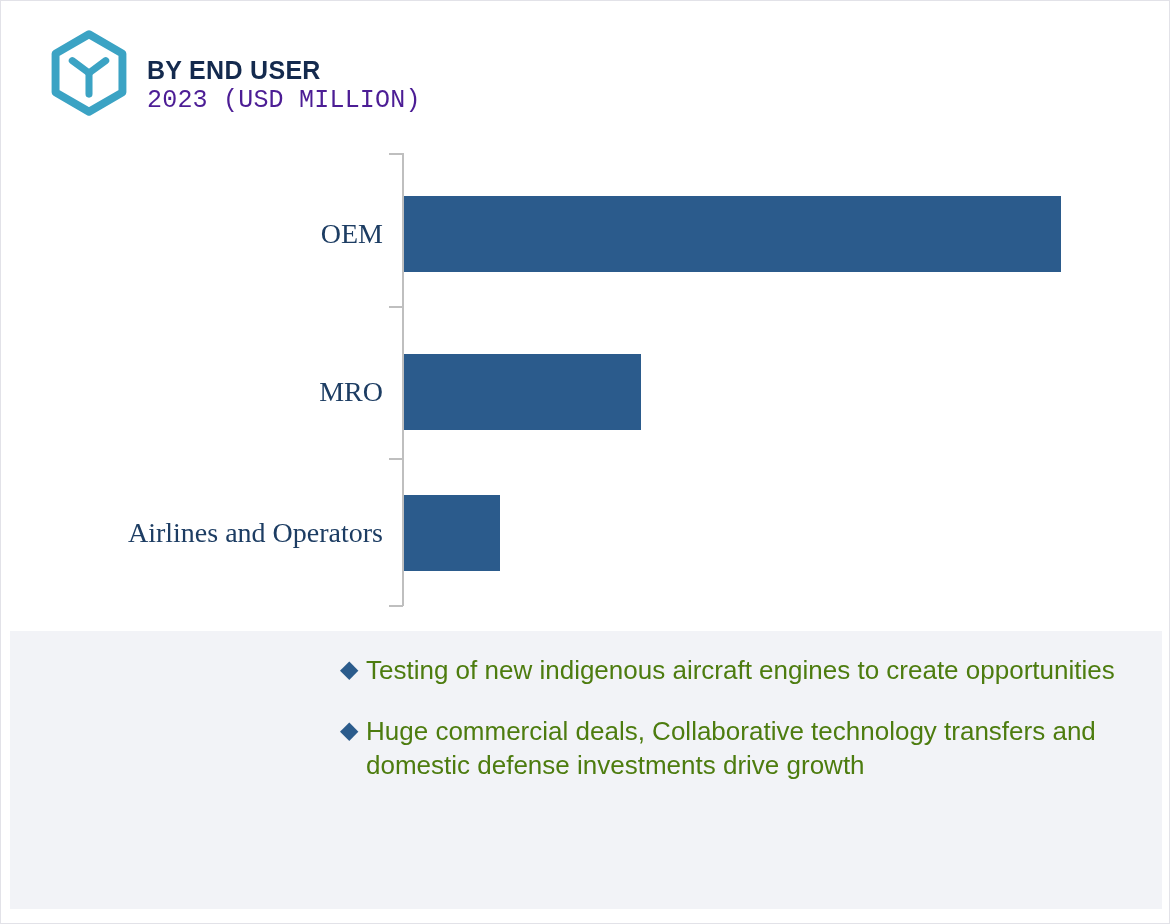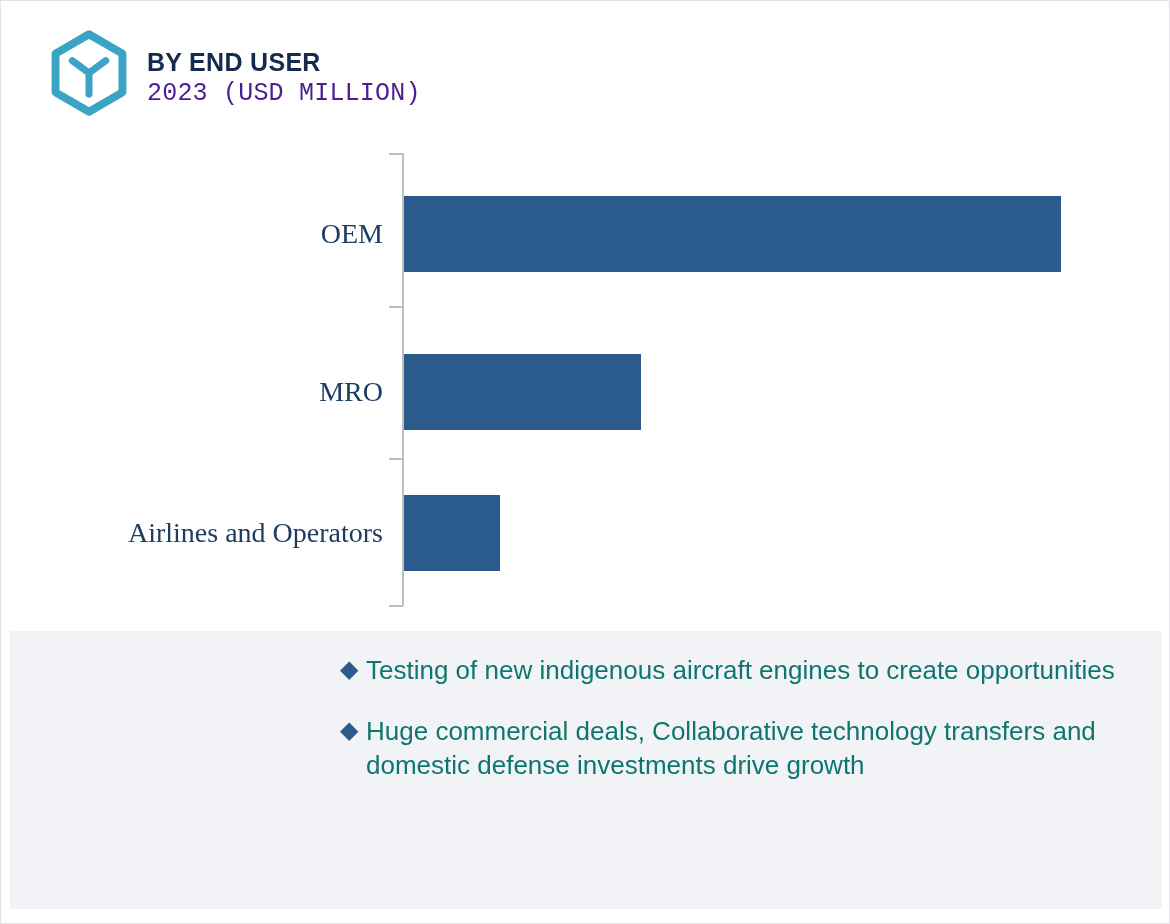--- a/index.html
+++ b/index.html
@@ -23,21 +23,21 @@
     background: #ffffff;
     border: 1px solid #e2e2e8;
   }
 
   
   .header {
     position: absolute;
     left: 44px;
     top: 28px;
     display: flex;
-    align-items: center;
+    align-items: flex-end;
   }
   .hex-icon {
     width: 88px;
     height: 88px;
     flex: 0 0 88px;
     display: block;
   }
   .header-text {
     margin-left: 14px;
     padding-top: 12px;
@@ -167,21 +167,21 @@
   .bullet-marker {
     flex: 0 0 auto;
     width: 26px;
     font-size: 24px;
     line-height: 1.32;
     color: #2b5b8c;
   }
   .bullet-text {
     font-family: "Liberation Sans", sans-serif;
     font-size: 26px;
-    color: #0f766e;
+    color: #4d7c0f;
     line-height: 1.33;
   }
 </style>
 </head>
 <body>
 
 <div class="card">
 
   <div class="header">
     <span class="hex-icon">

